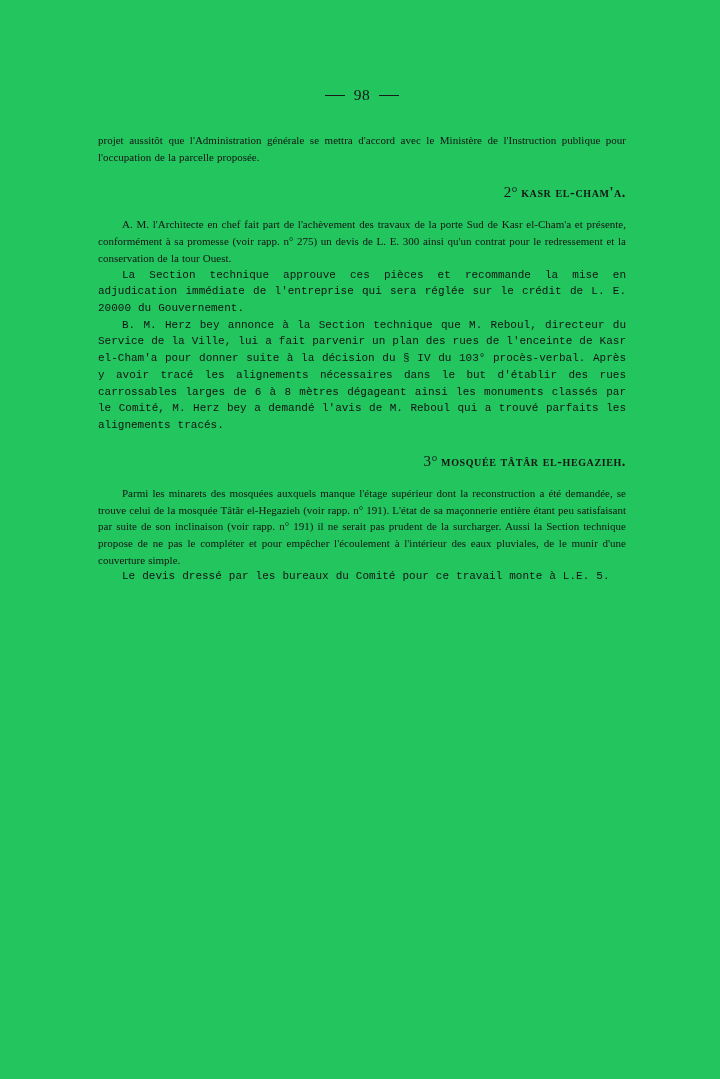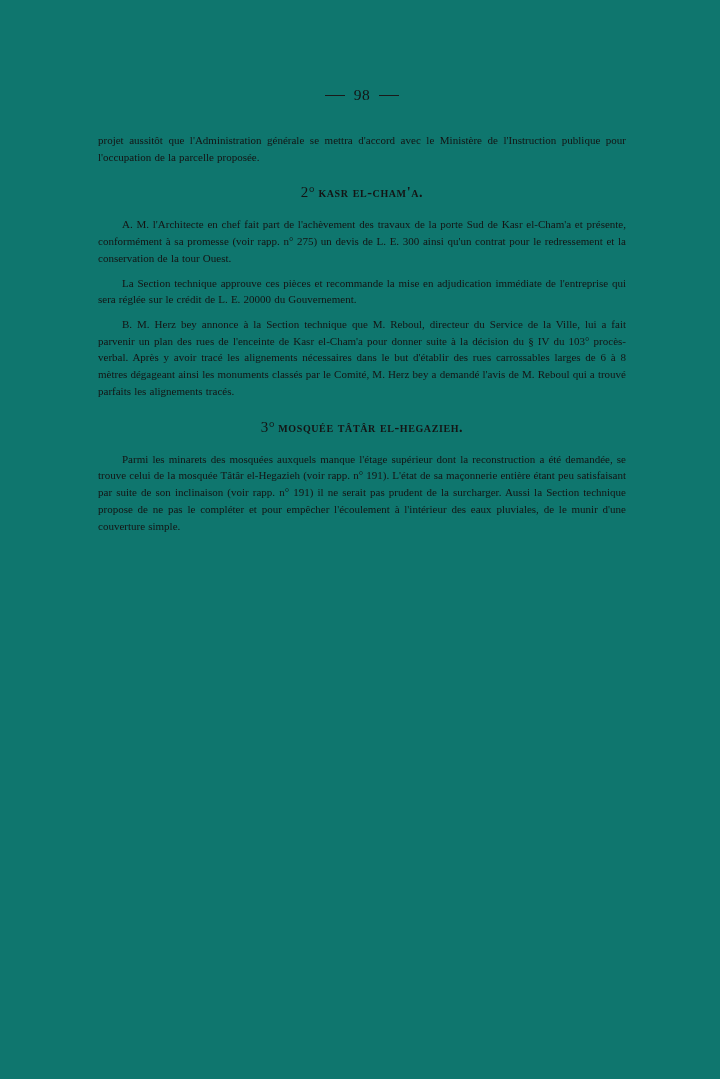--- a/index.html
+++ b/index.html
@@ -14,21 +14,21 @@
     color: #1a1a1a;
     -webkit-font-smoothing: antialiased;
   }
   .page {
     position: relative;
     width: 720px;
     height: 1079px;
     box-sizing: border-box;
     padding: 0;
     overflow: hidden;
-    background: #0f766e;
+    background: #22c55e;
   }
   .content {
     position: absolute;
     left: 98px;
     top: 86px;
     width: 528px;
   }
   .folio {
     text-align: center;
     font-size: 15px;
@@ -53,24 +53,25 @@
     line-height: 1.52;
     text-align: justify;
     text-justify: inter-word;
     word-spacing: 0.4px;
     font-family: "Liberation Serif", serif;
   }
   p.para.indent {
     text-indent: 24px;
   }
   p.para + p.para {
-    margin-top: 8px;
+    margin-top: 0px;
+    font-family: Liberation Mono, monospace;
   }
   .section-head {
-    text-align: center;
+    text-align: right;
     margin: 19px 0 15px 0;
     font-size: 13px;
     font-family: "Liberation Serif", serif;
   }
   .section-head .numeral {
     font-size: 15px;
     letter-spacing: 0.4px;
   }
   .section-head .caps {
     font-variant: small-caps;
@@ -105,17 +106,18 @@
     <p class="para indent">A. M. l'Architecte en chef fait part de l'achèvement des travaux de la porte Sud de Kasr el-Cham'a et présente, conformément à sa promesse (voir rapp. n° 275) un devis de L. E. 300 ainsi qu'un contrat pour le redressement et la conservation de la tour Ouest.</p>
     <p class="para indent">La Section technique approuve ces pièces et recommande la mise en adjudication immédiate de l'entreprise qui sera réglée sur le crédit de L. E. 20000 du Gouvernement.</p>
     <p class="para indent">B. M. Herz bey annonce à la Section technique que M. Reboul, directeur du Service de la Ville, lui a fait parvenir un plan des rues de l'enceinte de Kasr el-Cham'a pour donner suite à la décision du § IV du 103° procès-verbal. Après y avoir tracé les alignements nécessaires dans le but d'établir des rues carrossables larges de 6 à 8 mètres dégageant ainsi les monuments classés par le Comité, M. Herz bey a demandé l'avis de M. Reboul qui a trouvé parfaits les alignements tracés.</p>
 
     <div class="section-head">
       <span class="numeral">3°</span>
       <span class="caps">MOSQUÉE TÂTÂR EL-HEGAZIEH.</span>
     </div>
 
     <p class="para indent">Parmi les minarets des mosquées auxquels manque l'étage supérieur dont la reconstruction a été demandée, se trouve celui de la mosquée Tâtâr el-Hegazieh (voir rapp. n° 191). L'état de sa maçonnerie entière étant peu satisfaisant par suite de son inclinaison (voir rapp. n° 191) il ne serait pas prudent de la surcharger. Aussi la Section technique propose de ne pas le compléter et pour empêcher l'écoulement à l'intérieur des eaux pluviales, de le munir d'une couverture simple.</p>
+    <p class="para indent">Le devis dressé par les bureaux du Comité pour ce travail monte à L.E. 5.</p>
 
 
 
   </div>
 </div>
 
 </body></html>

